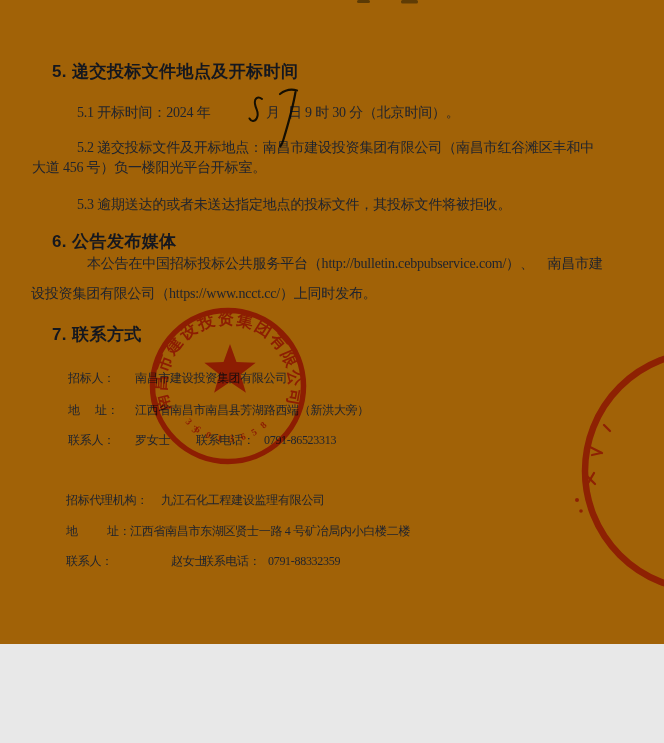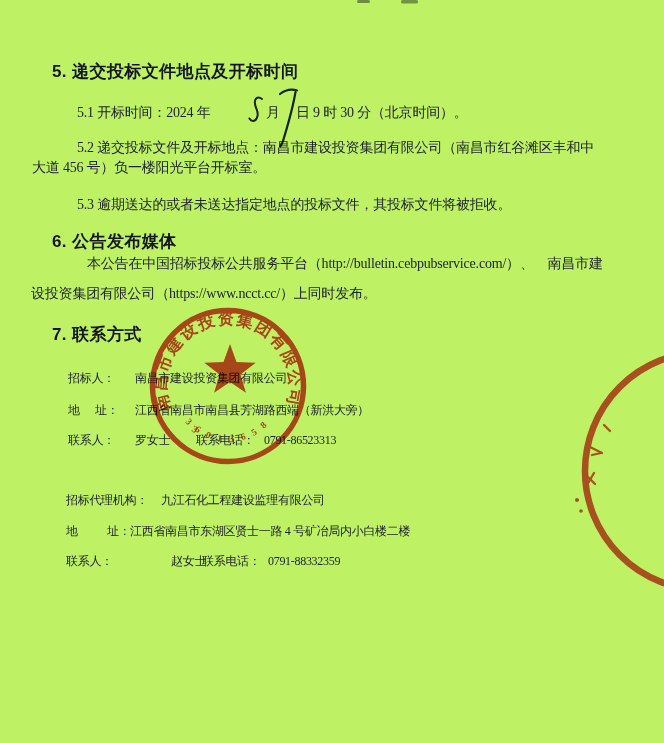--- a/index.html
+++ b/index.html
@@ -1,30 +1,30 @@
 <!DOCTYPE html>
 <html><head>
 <meta charset="utf-8">
 <style>
   html,body{margin:0;padding:0;background:#e8e8e8;}
   .page{
-    position:relative;width:664px;height:743px;background:#bef264;
+    position:relative;width:664px;height:644px;background:#a16207;
     font-family:"Liberation Serif","DejaVu Serif",serif;
     color:#20242e;overflow:hidden;margin:0 auto;
   }
   .txt{position:absolute;font-size:14px;line-height:17px;white-space:pre;letter-spacing:-0.2px;}
   .ct{position:absolute;font-size:12px;line-height:16px;white-space:pre;letter-spacing:-0.3px;}
   .hd{position:absolute;font-family:"Liberation Sans","DejaVu Sans",sans-serif;
       font-weight:bold;font-size:17px;line-height:20px;white-space:pre;
       letter-spacing:0.4px;color:#14171f;}
   
   #h5{left:52px;top:62px;}
   #l51a{left:77px;top:104px;text-align:right;}
   #l51b{left:266px;top:104px;}
-  #l51c{left:296px;top:104px;}
+  #l51c{left:288px;top:104px;}
   #l52a{left:77px;top:139px;}
   #l52b{left:32px;top:159px;}
   #l53{left:77px;top:196px;}
   
   #h6{left:52px;top:232px;}
   #l6a{left:87px;top:255px;}
   #l6b{left:31px;top:285px;}
   
   #h7{left:52px;top:325px;}
   #r1l{left:68px;top:370px;}  #r1v{left:135px;top:370px;}

